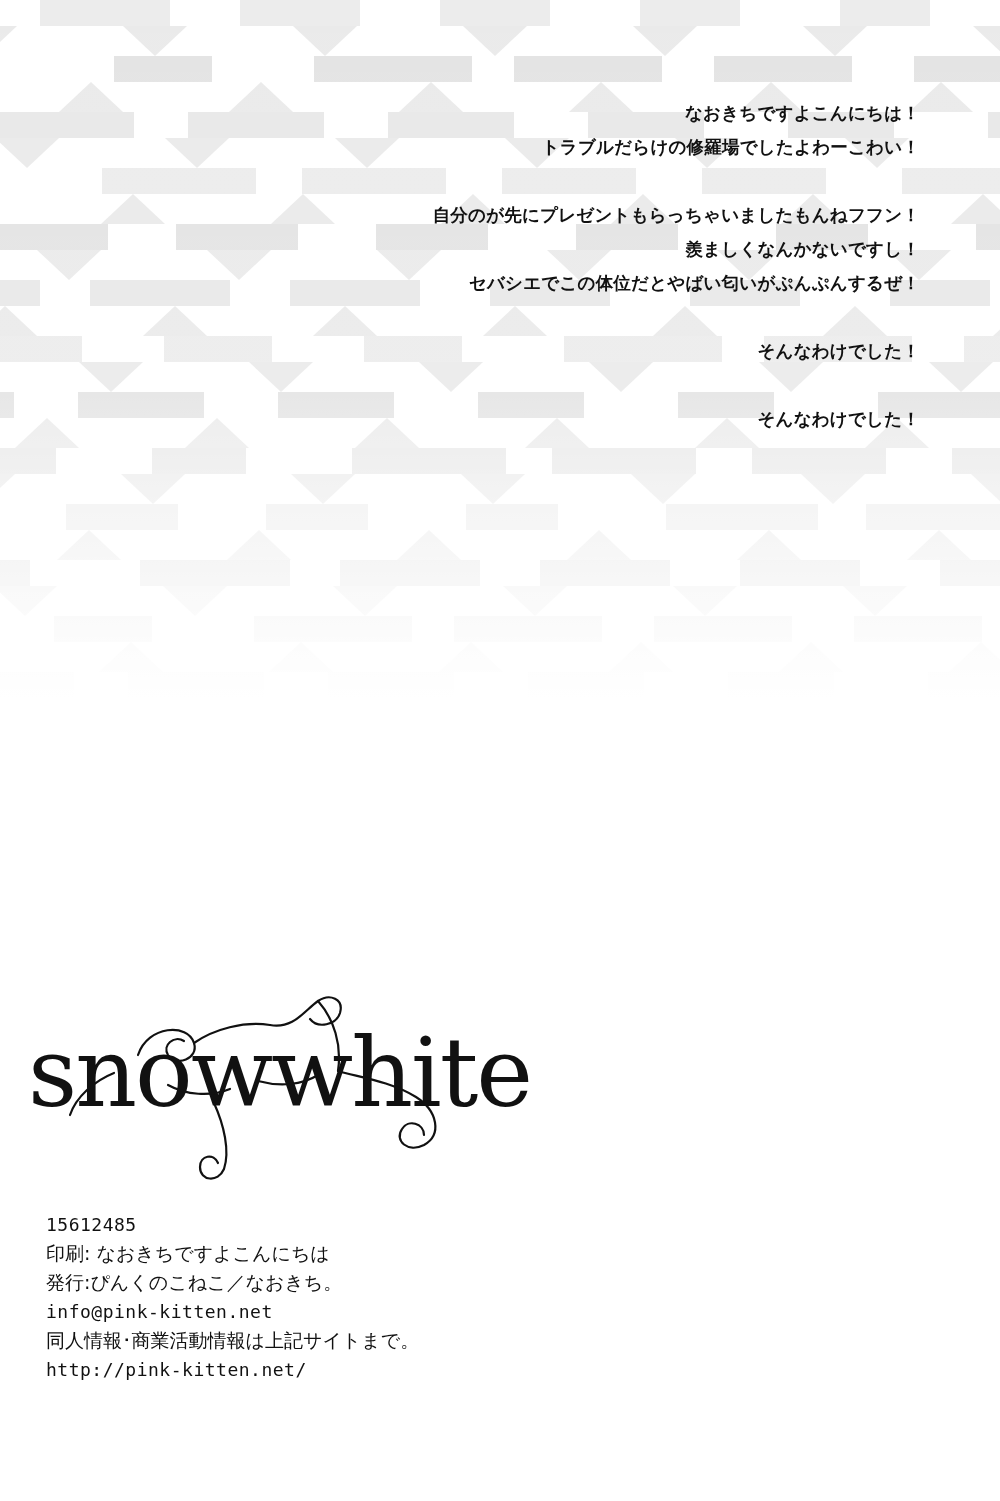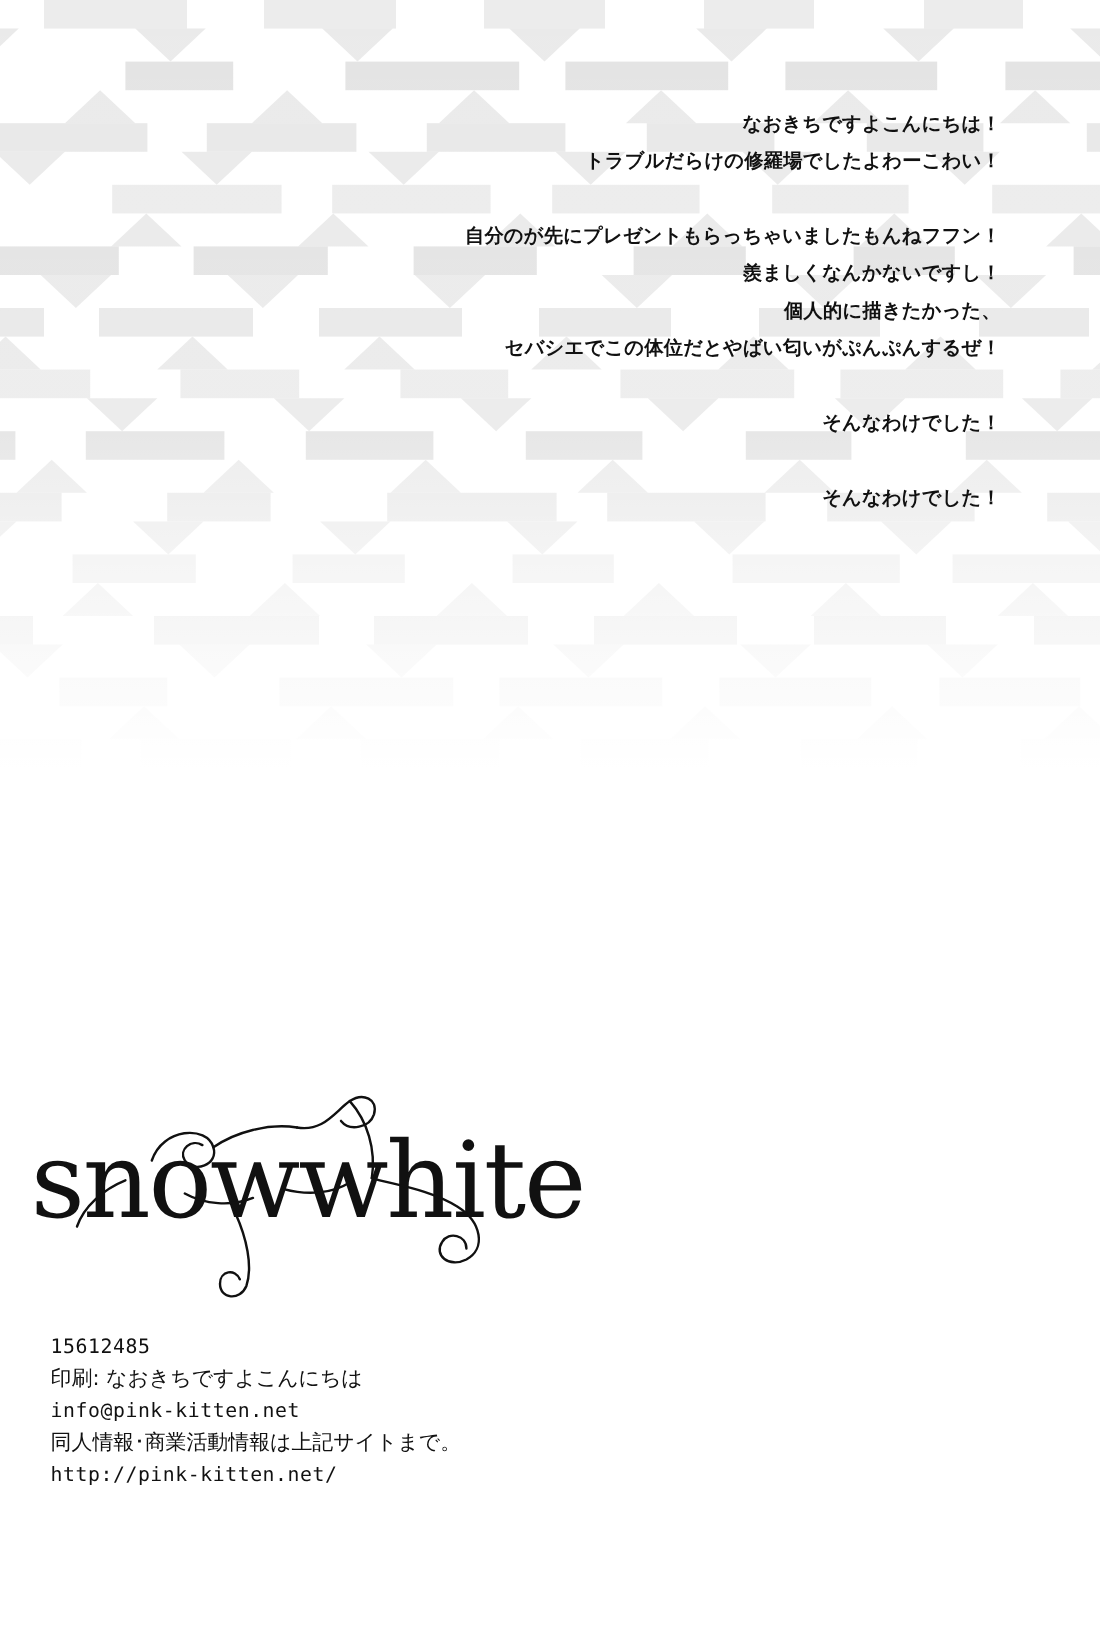--- a/index.html
+++ b/index.html
@@ -66,21 +66,21 @@
     background: linear-gradient(to bottom,
       rgba(255,255,255,0.10) 0%,
       rgba(255,255,255,0.18) 55%,
       rgba(255,255,255,0.72) 82%,
       rgba(255,255,255,1) 100%);
   }
 
   
   #afterword {
     position: absolute;
-    right: 90px;
+    right: 80px;
     top: 96px;
     width: 620px;
     text-align: right;
     font-family: "DejaVu Sans", "Liberation Sans", sans-serif;
     font-weight: bold;
     font-size: 17.5px;
     line-height: 34px;
     color: #111;
     letter-spacing: 0.2px;
   }
@@ -360,21 +360,20 @@
 <div id="afterword">
 
   <div class="para">
     <span class="line">なおきちですよこんにちは！</span>
     <span class="line">トラブルだらけの修羅場でしたよわーこわい！</span>
   </div>
 
   <div class="para">
     <span class="line">自分のが先にプレゼントもらっちゃいましたもんねフフン！</span>
     <span class="line">羨ましくなんかないですし！</span>
-    <span class="line">個人的に描きたかった、</span>
     <span class="line">セバシエでこの体位だとやばい匂いがぷんぷんするぜ！</span>
   </div>
 
   <div class="para">
     <span class="line">そんなわけでした！</span>
   </div>
 
   <div class="para">
     <span class="line">そんなわけでした！</span>
   </div>
@@ -394,16 +393,17 @@
       <path d="M96 88 C 76 96, 58 112, 52 130"></path>
       <path d="M240 96 C 262 102, 284 100, 300 90"></path>
       <path d="M150 100 C 168 110, 192 112, 212 104"></path>
     </g>
   </svg>
 </div>
 
 <div id="colophon">
   <span class="cl mono">15612485</span>
   <span class="cl">印刷: なおきちですよこんにちは</span>
+  <span class="cl">発行:ぴんくのこねこ／なおきち。</span>
   <span class="cl mono">info@pink-kitten.net</span>
   <span class="cl">同人情報･商業活動情報は上記サイトまで。</span>
   <span class="cl mono">http://pink-kitten.net/</span>
 </div>
 
 </body></html>

